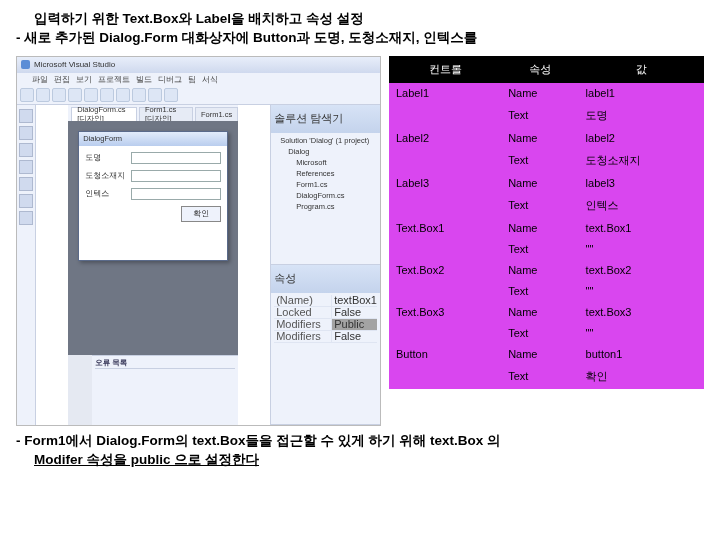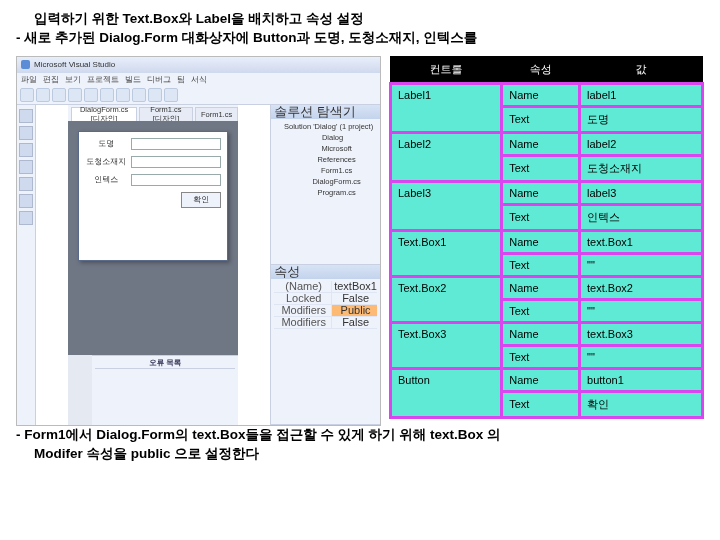--- a/index.html
+++ b/index.html
@@ -26,42 +26,41 @@
   
   .vs-shot {
     width: 365px;
     height: 370px;
     border: 1px solid #bbb;
     background: #fff;
     display: flex;
     flex-direction: column;
     font-size: 8px;
     color: #333;
-    text-align: center;
   }
   .vs-titlebar {
     height: 16px;
     background: linear-gradient(#e8eefa, #cfd9ee);
     display: flex;
     align-items: center;
     padding: 0 4px;
     gap: 4px;
   }
   .vs-titlebar .icon {
     width: 9px; height: 9px;
     background: #5b8dd6;
     border-radius: 2px;
   }
   .vs-menubar {
     height: 14px;
     background: #eef2fb;
     display: flex;
     align-items: center;
     gap: 6px;
-    padding: 0 4px;
+    padding: 0 15px;
     color: #444;
   }
   .vs-toolbar {
     height: 18px;
     background: #eef2fb;
     border-bottom: 1px solid #c8d0e2;
     display: flex;
     align-items: center;
     padding: 0 3px;
     gap: 2px;
@@ -182,75 +181,75 @@
     flex-direction: column;
   }
   .dock {
     flex: 1;
     border-bottom: 1px solid #c8d0e2;
     display: flex;
     flex-direction: column;
     overflow: hidden;
   }
   .dock-title {
-    height: 14px;
+    height: 28px;
     background: linear-gradient(#d7e3f6,#c4d3ec);
-    font-size: 13px;
+    font-size: 11px;
     display: flex; align-items: center;
     padding: 0 3px;
   }
   .dock-body {
     flex: 1;
     overflow: hidden;
     font-size: 7.5px;
     padding: 2px 3px;
   }
   .tree-item { padding-left: 6px; line-height: 11px; }
   .tree-item.sub { padding-left: 14px; }
   .tree-item.sub2 { padding-left: 22px; }
   .prop-row {
     display: flex;
     border-bottom: 1px solid #dfe5f2;
     line-height: 11px;
     font-size: 11px;
   }
   .prop-row .pn { width: 58px; border-right: 1px solid #dfe5f2; padding-left: 2px; color: #555;}
   .prop-row .pv { flex:1; padding-left: 2px; }
-  .prop-row.hl .pv { background: #fdba74; }
+  .prop-row.hl .pv { background: #a3a3a3; }
 
   
   .prop-table {
     flex: 1;
     border-collapse: collapse;
     width: 320px;
     font-size: 11px;
   }
   .prop-table th {
     background: #000;
     color: #fff;
     font-weight: normal;
     padding: 5px 6px;
     border: 1px solid #000;
     text-align: center;
   }
   .prop-table td {
-    border: 3px solid #d946ef;
+    border: 1px solid #d946ef;
     padding: 4px 6px;
-    background: #5eead4;
+    background: #d946ef;
     vertical-align: middle;
   }
   .prop-table td.ctrl {
     vertical-align: top;
   }
 
   .bottom-note {
     font-size: 13.5px;
     font-weight: bold;
     line-height: 1.4;
-    margin-top: 0;
+    margin-top: 6px;
   }
 </style>
 </head>
 <body>
 
 <div class="desc">
   <div style="padding-left:18px;"><span>입력하기 위한 Text.Box와 Label을 배치하고 속성 설정</span></div>
   <div><span>- 새로 추가된 Dialog.Form 대화상자에 Button과 도명, 도청소재지, 인텍스를</span></div>
 </div>
 
@@ -300,20 +299,21 @@
             </div>
           <div class="tab inactive">
               <span>Form1.cs [디자인]</span>
             </div>
           <div class="tab inactive">
               <span>Form1.cs</span>
             </div>
         </div>
         <div class="designer-surface">
           <div class="dialog-form">
+            <div class="df-title">DialogForm</div>
             <div class="df-body">
               <div class="df-row">
                 <span class="lbl">도명</span>
                 <span class="tb"></span>
               </div>
               <div class="df-row">
                 <span class="lbl">도청소재지</span>
                 <span class="tb"></span>
               </div>
               <div class="df-row">
@@ -438,14 +438,14 @@
           <td>Text</td>
           <td>확인</td>
         </tr>
       </tbody>
   </table>
 
 </div>
 
 <div class="bottom-note">
   <div><span>- Form1에서 Dialog.Form의 text.Box들을 접근할 수 있게 하기 위해 text.Box 의</span></div>
-  <div style="padding-left:18px;"><span>Modifer 속성을 public 으로 설정한다</span></div>
+  <div style="padding-left:18px;text-decoration:underline;"><span>Modifer 속성을 public 으로 설정한다</span></div>
 </div>
 
 </body></html>

